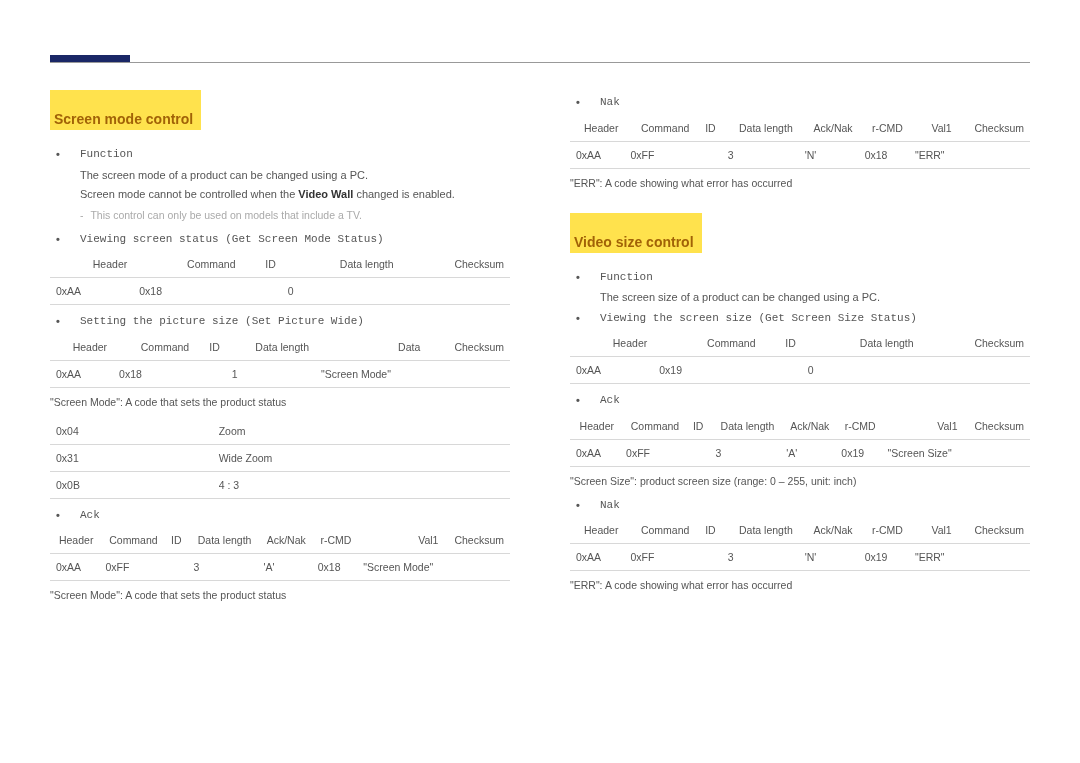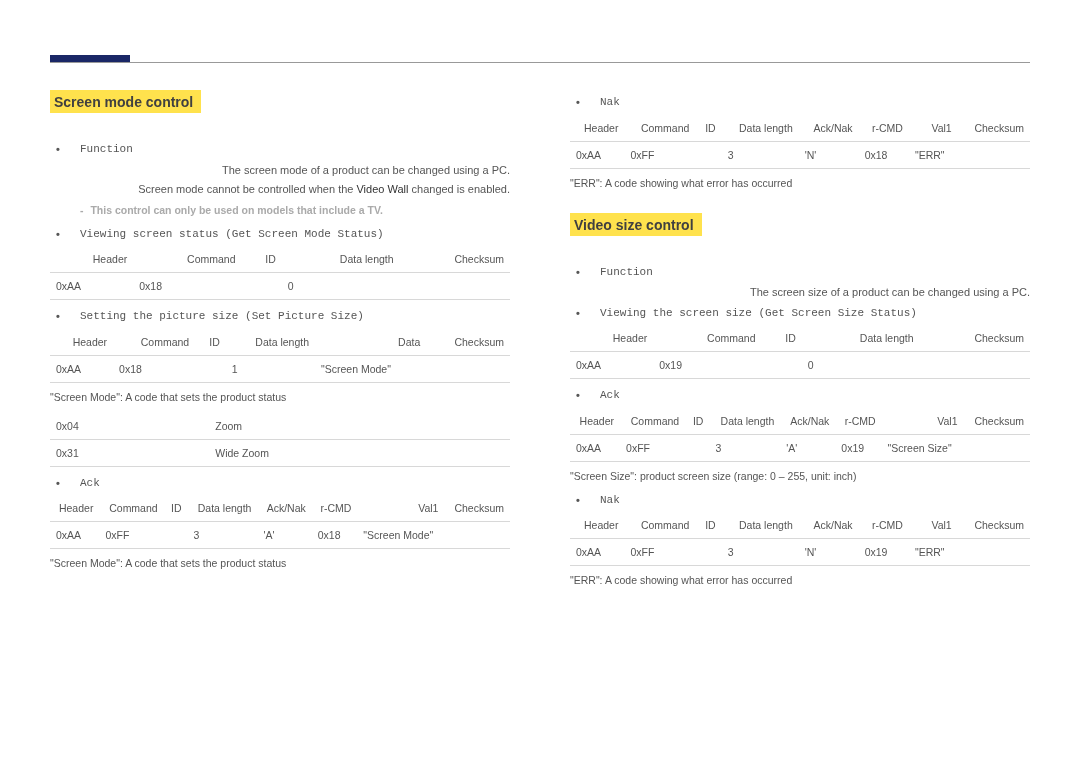--- a/index.html
+++ b/index.html
@@ -29,54 +29,52 @@
       background: #1a2766;
     }
     .columns {
       display: flex;
       gap: 60px;
       margin-top: 50px;
     }
     .col { flex: 1; }
     .section-title {
       background: #ffe24d;
-      color: #404040;
+      color: #a16207;
       font-weight: bold;
       font-size: 14px;
-      padding: 4px 8px 3px 4px;
+      padding: 21px 8px 3px 4px;
       display: inline-block;
-      margin-bottom: 24px;
+      margin-bottom: 12px;
     }
     .bullet {
       display: flex;
       margin: 4px 0 4px 6px;
       line-height: 1.5;
     }
     .bullet-ht {
       font-weight: bold;
       color: #555;
       margin-right: 10px;
       min-width: 14px;
     }
     .bullet-text { color: #555; font-family: Liberation Mono, monospace; }
     .indent-text {
       margin-left: 30px;
       color: #555;
       line-height: 1.5;
       margin-bottom: 3px;
-      text-align: right;
-    }
-    .indent-text .em { font-weight: normal; color: #333; }
+    }
+    .indent-text .em { font-weight: bold; color: #333; }
     .note {
       margin-left: 30px;
       color: #aaa;
       font-size: 10.5px;
       margin-top: 6px;
       margin-bottom: 10px;
-      font-weight: bold;
     }
     .note::before {
       content: "- ";
       letter-spacing: 2px;
     }
     table {
       width: 100%;
       border-collapse: collapse;
       font-size: 10.5px;
       color: #555;
@@ -135,21 +133,21 @@
         <td>0x18</td>
         <td></td>
         <td>0</td>
         <td></td>
       </tr>
     </tbody>
       </table>
 
     <div class="bullet">
       <span class="bullet-ht">•</span>
-      <span class="bullet-text">Setting the picture size (Set Picture Size)</span>
+      <span class="bullet-text">Setting the picture size (Set Picture Wide)</span>
     </div>
     <table>
       <tbody>
           <tr>
         <th>Header</th>
         <th>Command</th>
         <th>ID</th>
         <th>Data length</th>
         <th>Data</th>
         <th>Checksum</th>
@@ -168,20 +166,24 @@
     <div class="desc-line">"Screen Mode": A code that sets the product status</div>
     <table>
       <tbody>
       <tr>
             <td>0x04</td>
             <td>Zoom</td>
           </tr>
       <tr>
             <td>0x31</td>
             <td>Wide Zoom</td>
+          </tr>
+      <tr>
+            <td>0x0B</td>
+            <td>4 : 3</td>
           </tr>
     </tbody>
       </table>
 
     <div class="bullet">
       <span class="bullet-ht">•</span>
       <span class="bullet-text">Ack</span>
     </div>
     <table>
       <tbody>

